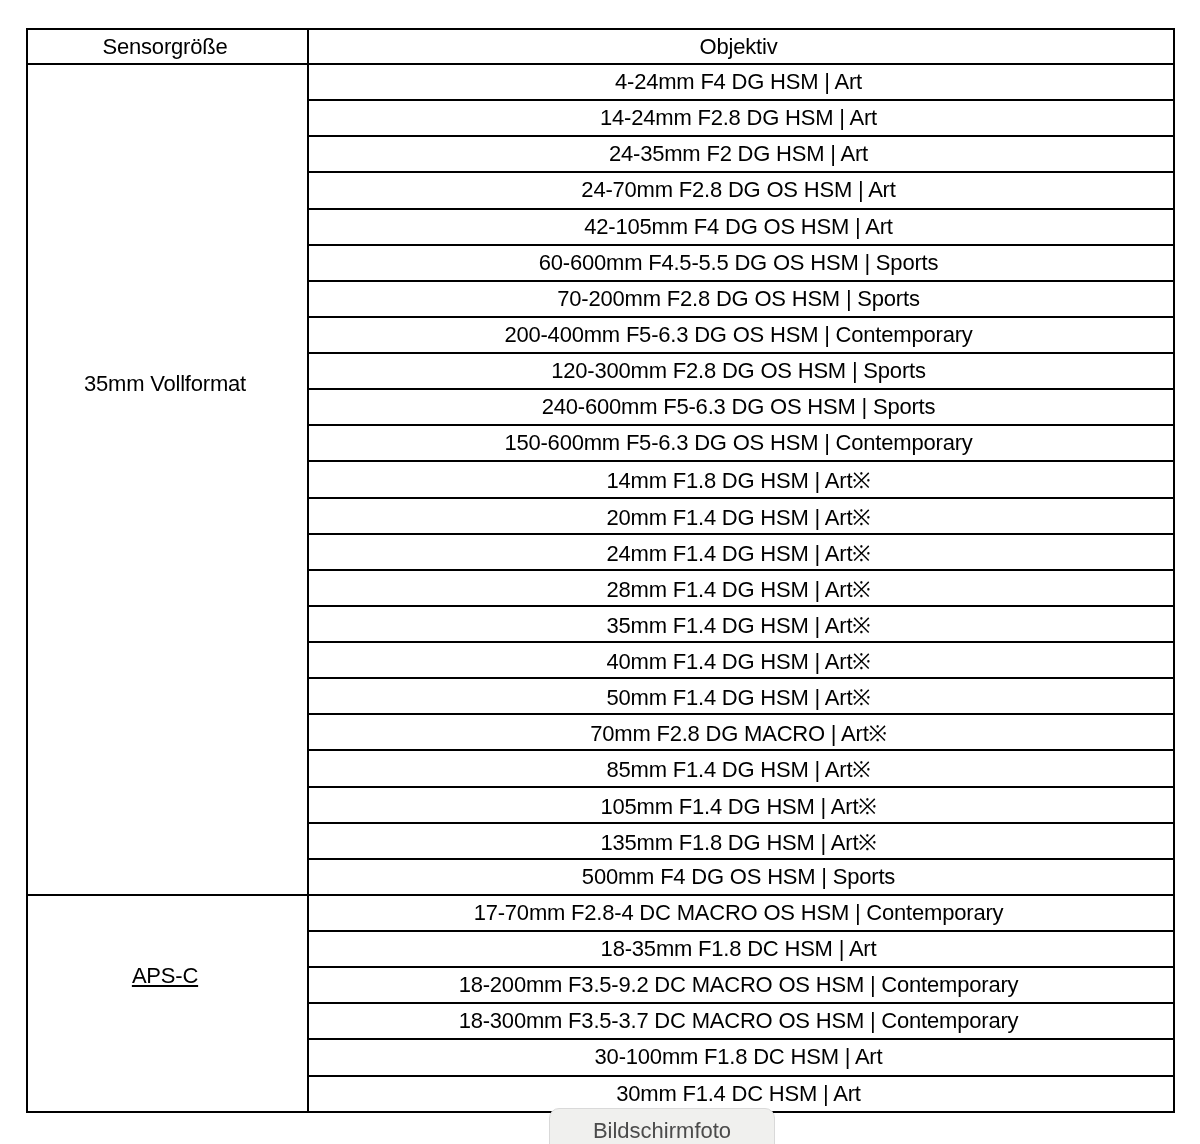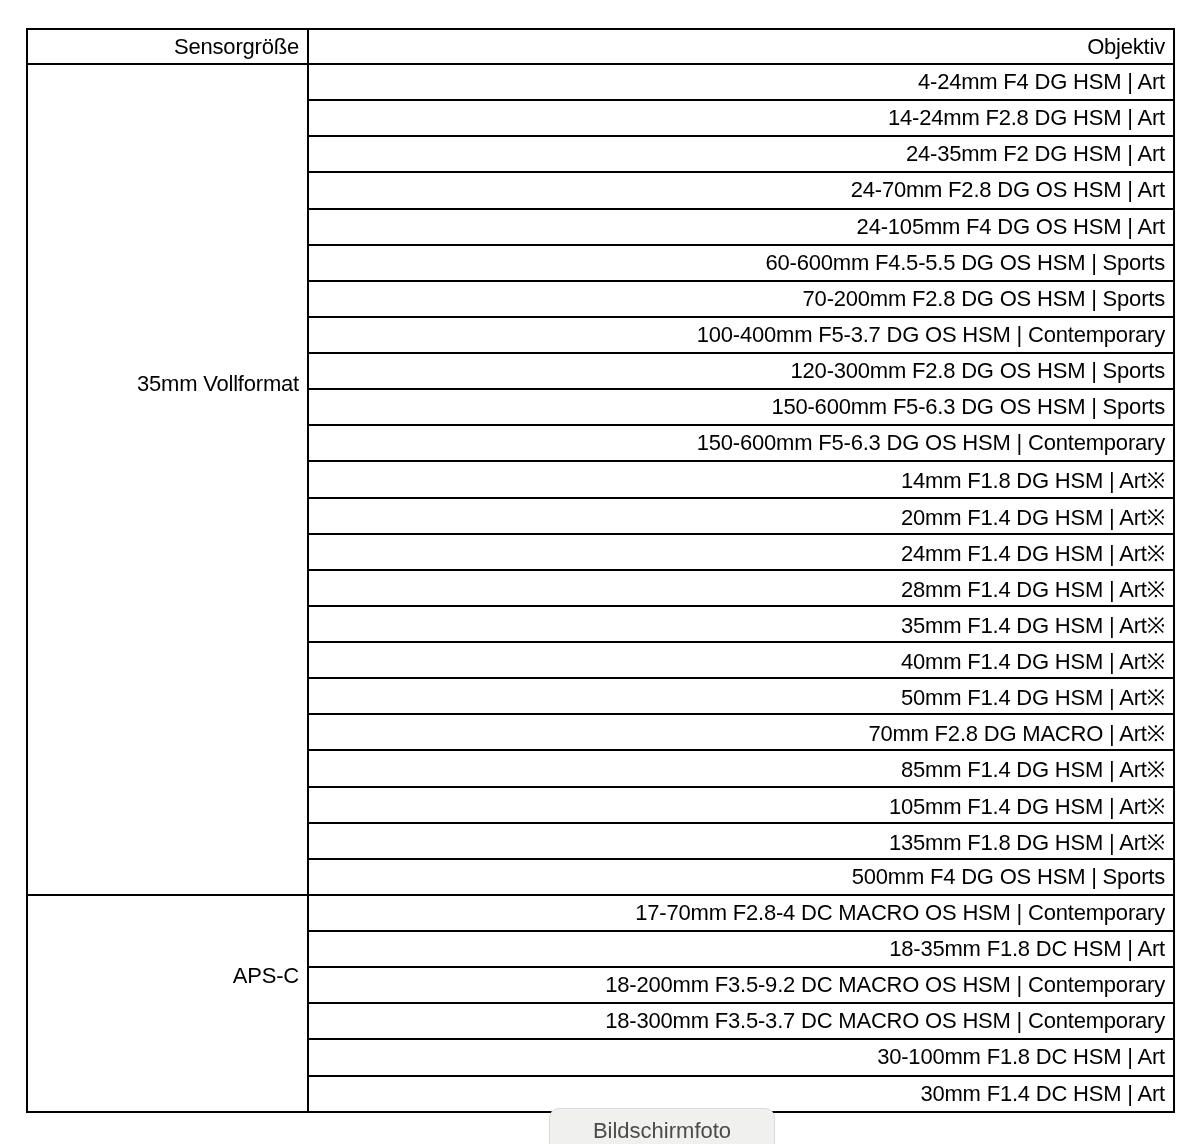--- a/index.html
+++ b/index.html
@@ -26,37 +26,37 @@
     width: 1147px;
     height: 1085px;
   }
   col.col-sensor { width: 281px; }
   col.col-lens  { width: 866px; }
   th, td {
     border: 2px solid #000000;
     padding: 0 8px 0 3px;
     font-size: 22px;
     font-weight: 400;
-    text-align: right;
+    text-align: center;
     white-space: nowrap;
     overflow: hidden;
     vertical-align: middle;
     letter-spacing: -0.2px;
   }
   thead tr { height: 35px; }
   tbody tr { height: 36px; }
   td.sensor-cell {
     vertical-align: top;
   }
   .sensor-label {
     font-size: 22px;
     line-height: 27px;
   }
   tr.group-0 .sensor-label { padding-top: 305px; }
-  tr.group-1 .sensor-label { padding-top: 66px; }
+  tr.group-1 .sensor-label { padding-top: 66px; text-decoration: underline; }
   .screenshot-tooltip {
     position: absolute;
     left: 549px;
     top: 1108px;
     width: 226px;
     height: 46px;
     box-sizing: border-box;
     background: #f0f0ee;
     border: 1px solid #d9d9d9;
     border-radius: 10px;
@@ -91,36 +91,36 @@
         <tr class="group-0">
           <td class="lens-cell">14-24mm F2.8 DG HSM | Art</td>
         </tr>
         <tr class="group-0">
           <td class="lens-cell">24-35mm F2 DG HSM | Art</td>
         </tr>
         <tr class="group-0">
           <td class="lens-cell">24-70mm F2.8 DG OS HSM | Art</td>
         </tr>
         <tr class="group-0">
-          <td class="lens-cell">24-105mm F4 DG OS HSM | Art</td>
+          <td class="lens-cell">42-105mm F4 DG OS HSM | Art</td>
         </tr>
         <tr class="group-0">
           <td class="lens-cell">60-600mm F4.5-5.5 DG OS HSM | Sports</td>
         </tr>
         <tr class="group-0">
           <td class="lens-cell">70-200mm F2.8 DG OS HSM | Sports</td>
         </tr>
         <tr class="group-0">
-          <td class="lens-cell">100-400mm F5-3.7 DG OS HSM | Contemporary</td>
+          <td class="lens-cell">200-400mm F5-6.3 DG OS HSM | Contemporary</td>
         </tr>
         <tr class="group-0">
           <td class="lens-cell">120-300mm F2.8 DG OS HSM | Sports</td>
         </tr>
         <tr class="group-0">
-          <td class="lens-cell">150-600mm F5-6.3 DG OS HSM | Sports</td>
+          <td class="lens-cell">240-600mm F5-6.3 DG OS HSM | Sports</td>
         </tr>
         <tr class="group-0">
           <td class="lens-cell">150-600mm F5-6.3 DG OS HSM | Contemporary</td>
         </tr>
         <tr class="group-0">
           <td class="lens-cell">14mm F1.8 DG HSM | Art※</td>
         </tr>
         <tr class="group-0">
           <td class="lens-cell">20mm F1.4 DG HSM | Art※</td>
         </tr>

